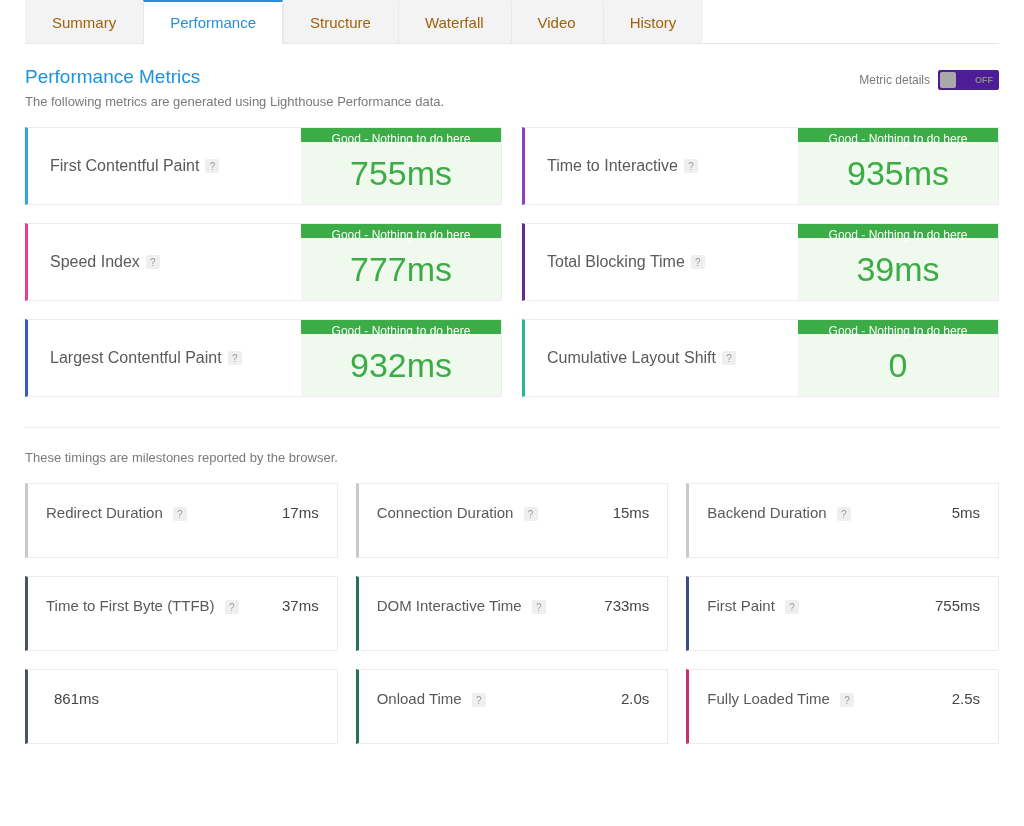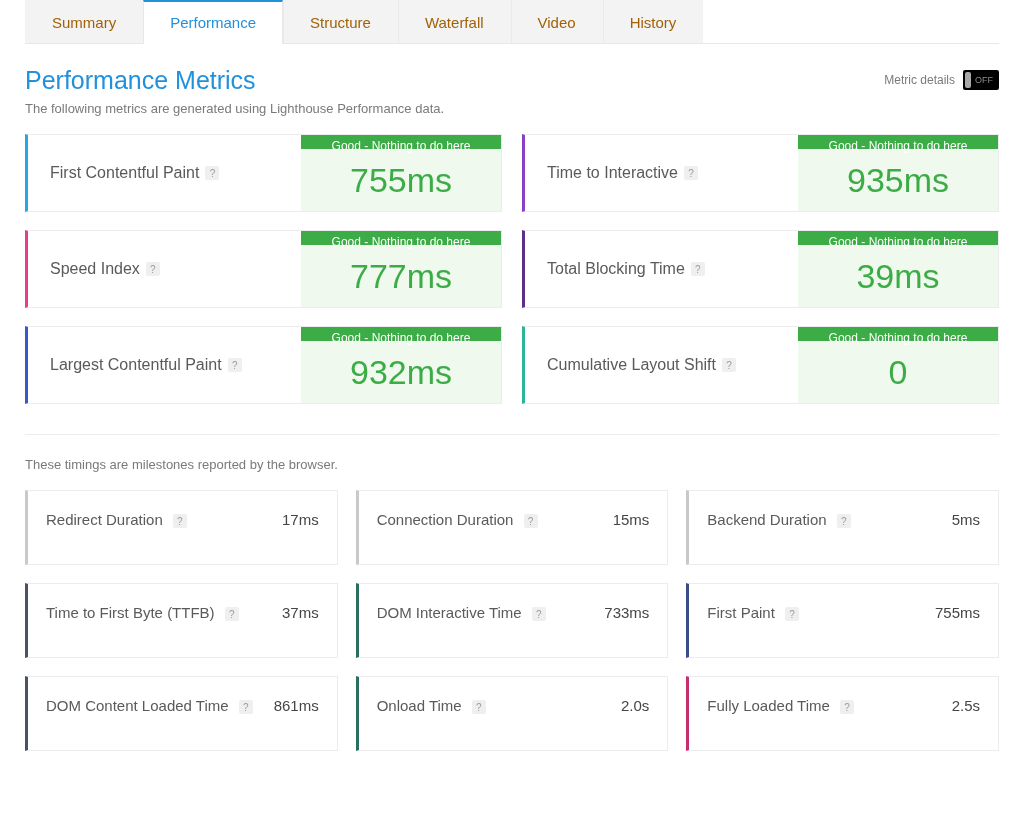--- a/index.html
+++ b/index.html
@@ -34,21 +34,21 @@
     color:#2191db;
     border-top:2px solid #2191db;
     border-left:1px solid #e7e7e7;
     border-right:1px solid #e7e7e7;
     margin-bottom:-1px;
     padding-bottom:13px;
   }
 
   .section { padding-top:22px; }
   .section-title {
-    font-size:25px;
+    font-size:19px;
     color:#2191db;
     font-weight:400;
     margin:0 0 6px 0;
   }
   .section-sub {
     font-size:13px;
     color:#7a7a7a;
     margin:0 0 18px 0;
   }
   .section-head {
@@ -58,30 +58,31 @@
   }
   .metric-toggle {
     display:flex;
     align-items:center;
     gap:8px;
     font-size:12px;
     color:#7a7a7a;
     margin-top:4px;
   }
   .switch {
-    width:36px; height:20px;
-    background:#000000;
+    width:61px; height:20px;
+    background:#4c1d95;
     border-radius:2px;
     display:flex;
     align-items:center;
     padding:2px;
     cursor:pointer;
     font-size:9px;
     color:#8a8a8a;
     justify-content:flex-end;
+    font-weight:bold;
   }
   .switch .knob {
     width:16px; height:16px;
     background:#a9a9a9;
     border-radius:2px;
     margin-right:auto;
   }
   .switch .lbl { padding:0 4px 0 4px; }
 
   
@@ -334,24 +335,20 @@
 
     <div class="timing-card b-navy">
       <span class="t-label">
         <span>First Paint</span>
         <span class="help">?</span>
       </span>
       <span class="t-val">755ms</span>
     </div>
 
     <div class="timing-card b-slate">
-      <span class="t-label">
-        <span>DOM Content Loaded Time</span>
-        <span class="help">?</span>
-      </span>
       <span class="t-val">861ms</span>
     </div>
 
     <div class="timing-card b-teal2">
       <span class="t-label">
         <span>Onload Time</span>
         <span class="help">?</span>
       </span>
       <span class="t-val">2.0s</span>
     </div>

